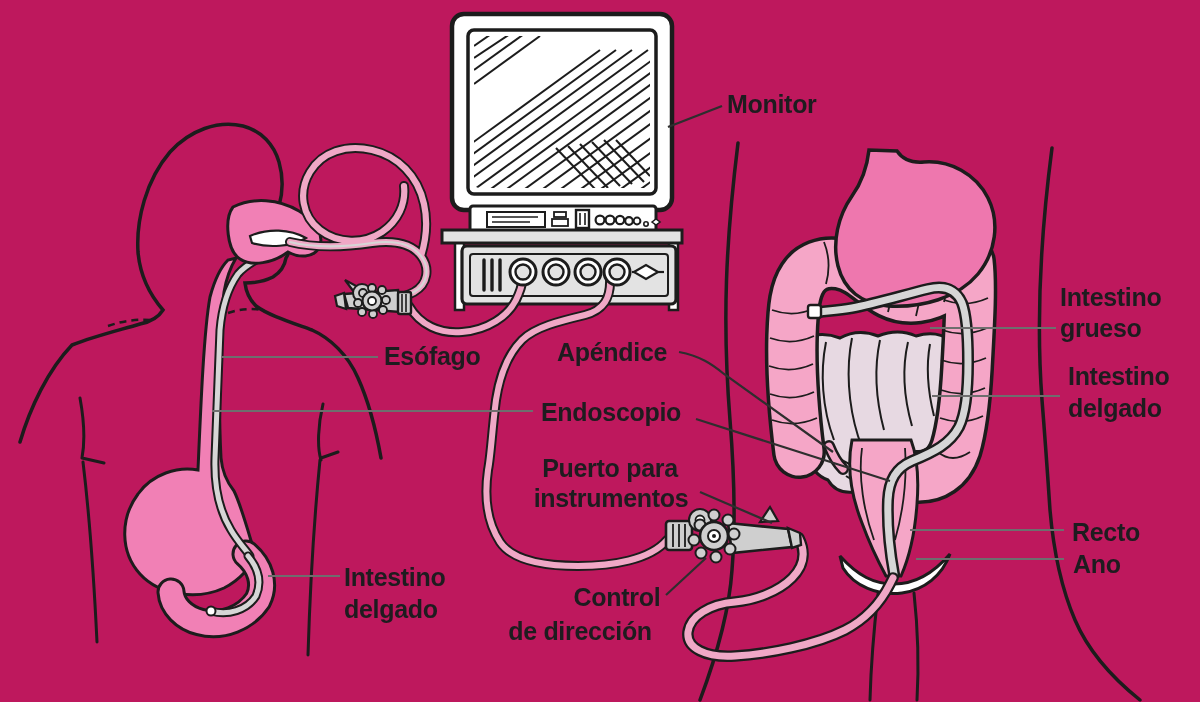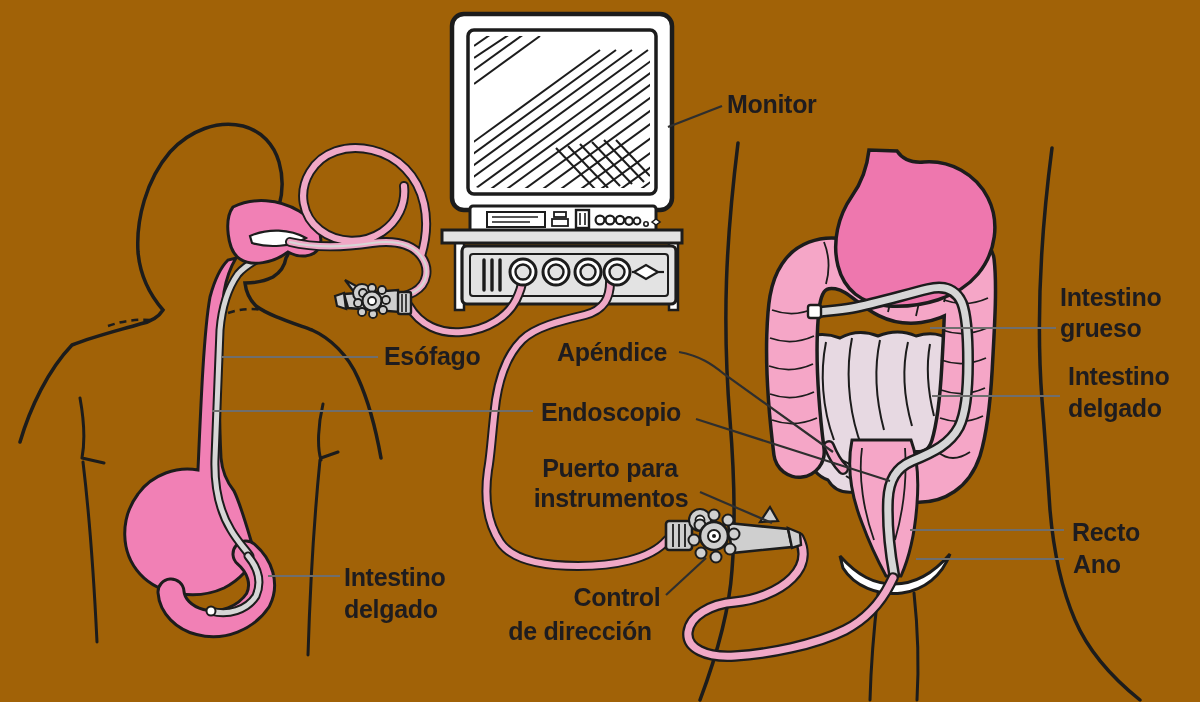--- a/index.html
+++ b/index.html
@@ -1,16 +1,16 @@
 <!DOCTYPE html>
 <html style="--ink: #1c1c1c; --organPink: #f180b5; --stomachPink: #ee77ae; --colonPink: #f5a6c7; --intestineLight: #e7d9e2; --cablePink: #f0a8c6; --deviceGray: #e3e3e3; --scopeGray: #cfcfcf; --leaderGray: #6e6e6e; --textColor: #1e1c1f;"><head>
 <meta charset="utf-8">
 <style>
   html,body{margin:0;padding:0;background:#fff;}
-  #stage{position:relative;width:1200px;height:702px;background:#a16207;overflow:hidden;}
+  #stage{position:relative;width:1200px;height:702px;background:#be185d;overflow:hidden;}
   svg{display:block;}
   text.lbl{font-family:"Liberation Sans",sans-serif;font-weight:700;font-size:25px;
            fill:var(--textColor,#1e1c1f);letter-spacing:-0.3px;}
   .lbl-c{text-anchor:middle;}
   .sk{stroke:var(--ink,#1c1c1c);fill:none;}
   .fw{fill:#ffffff;stroke:var(--ink,#1c1c1c);}
   .f-organ{fill:var(--organPink,#f180b5);stroke:var(--ink,#1c1c1c);}
   .s-organ{stroke:var(--organPink,#f180b5);fill:none;}
   .f-stom{fill:var(--stomachPink,#ee77ae);stroke:var(--ink,#1c1c1c);}
   .f-colon{fill:var(--colonPink,#f5a6c7);stroke:var(--ink,#1c1c1c);}

